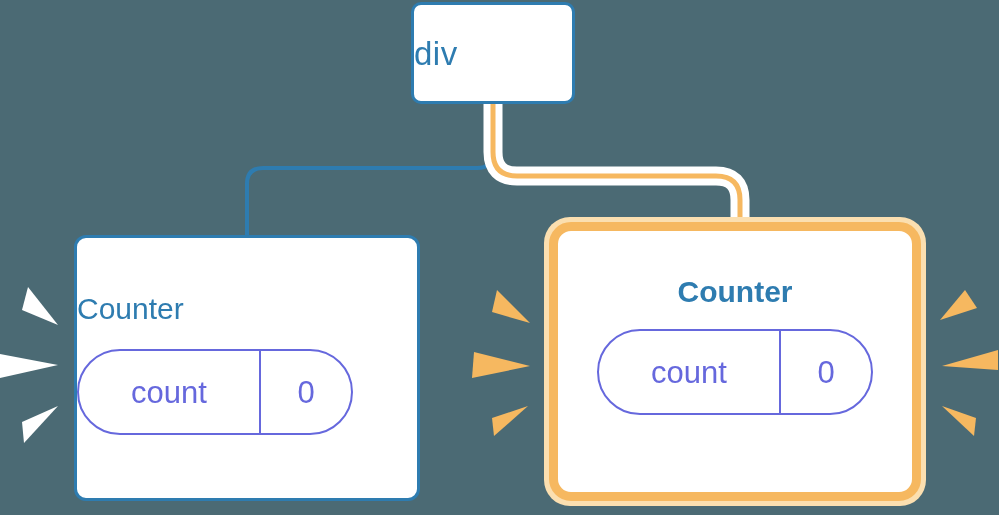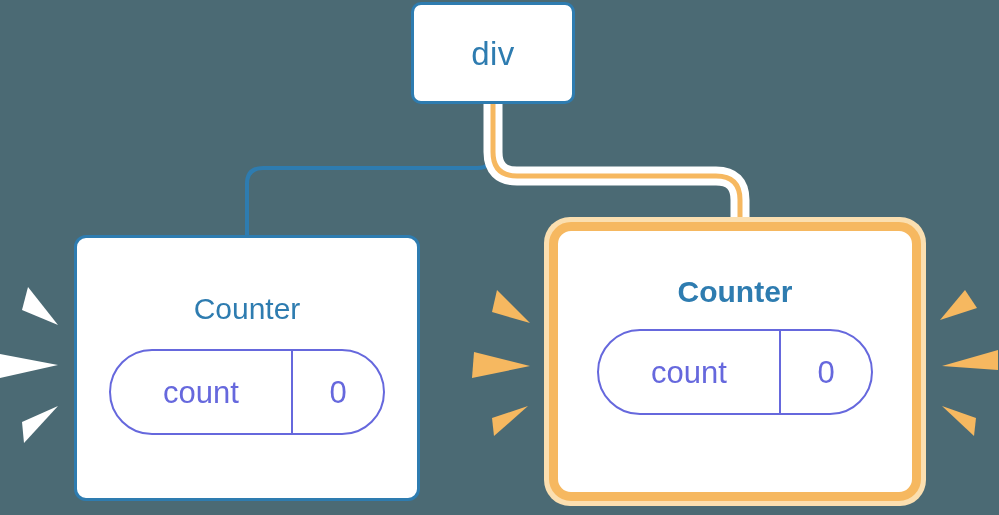--- a/index.html
+++ b/index.html
@@ -29,21 +29,21 @@
     height: 515px;
     pointer-events: none;
   }
   
   .node {
     position: absolute;
     background: #ffffff;
     box-sizing: border-box;
     display: flex;
     flex-direction: column;
-    align-items: center;
+    align-items: flex-start;
   }
   .node-div {
     left: 411px;
     top: 2px;
     width: 164px;
     height: 102px;
     border: 3px solid #2e7cb0;
     border-radius: 10px;
     justify-content: center;
   }

